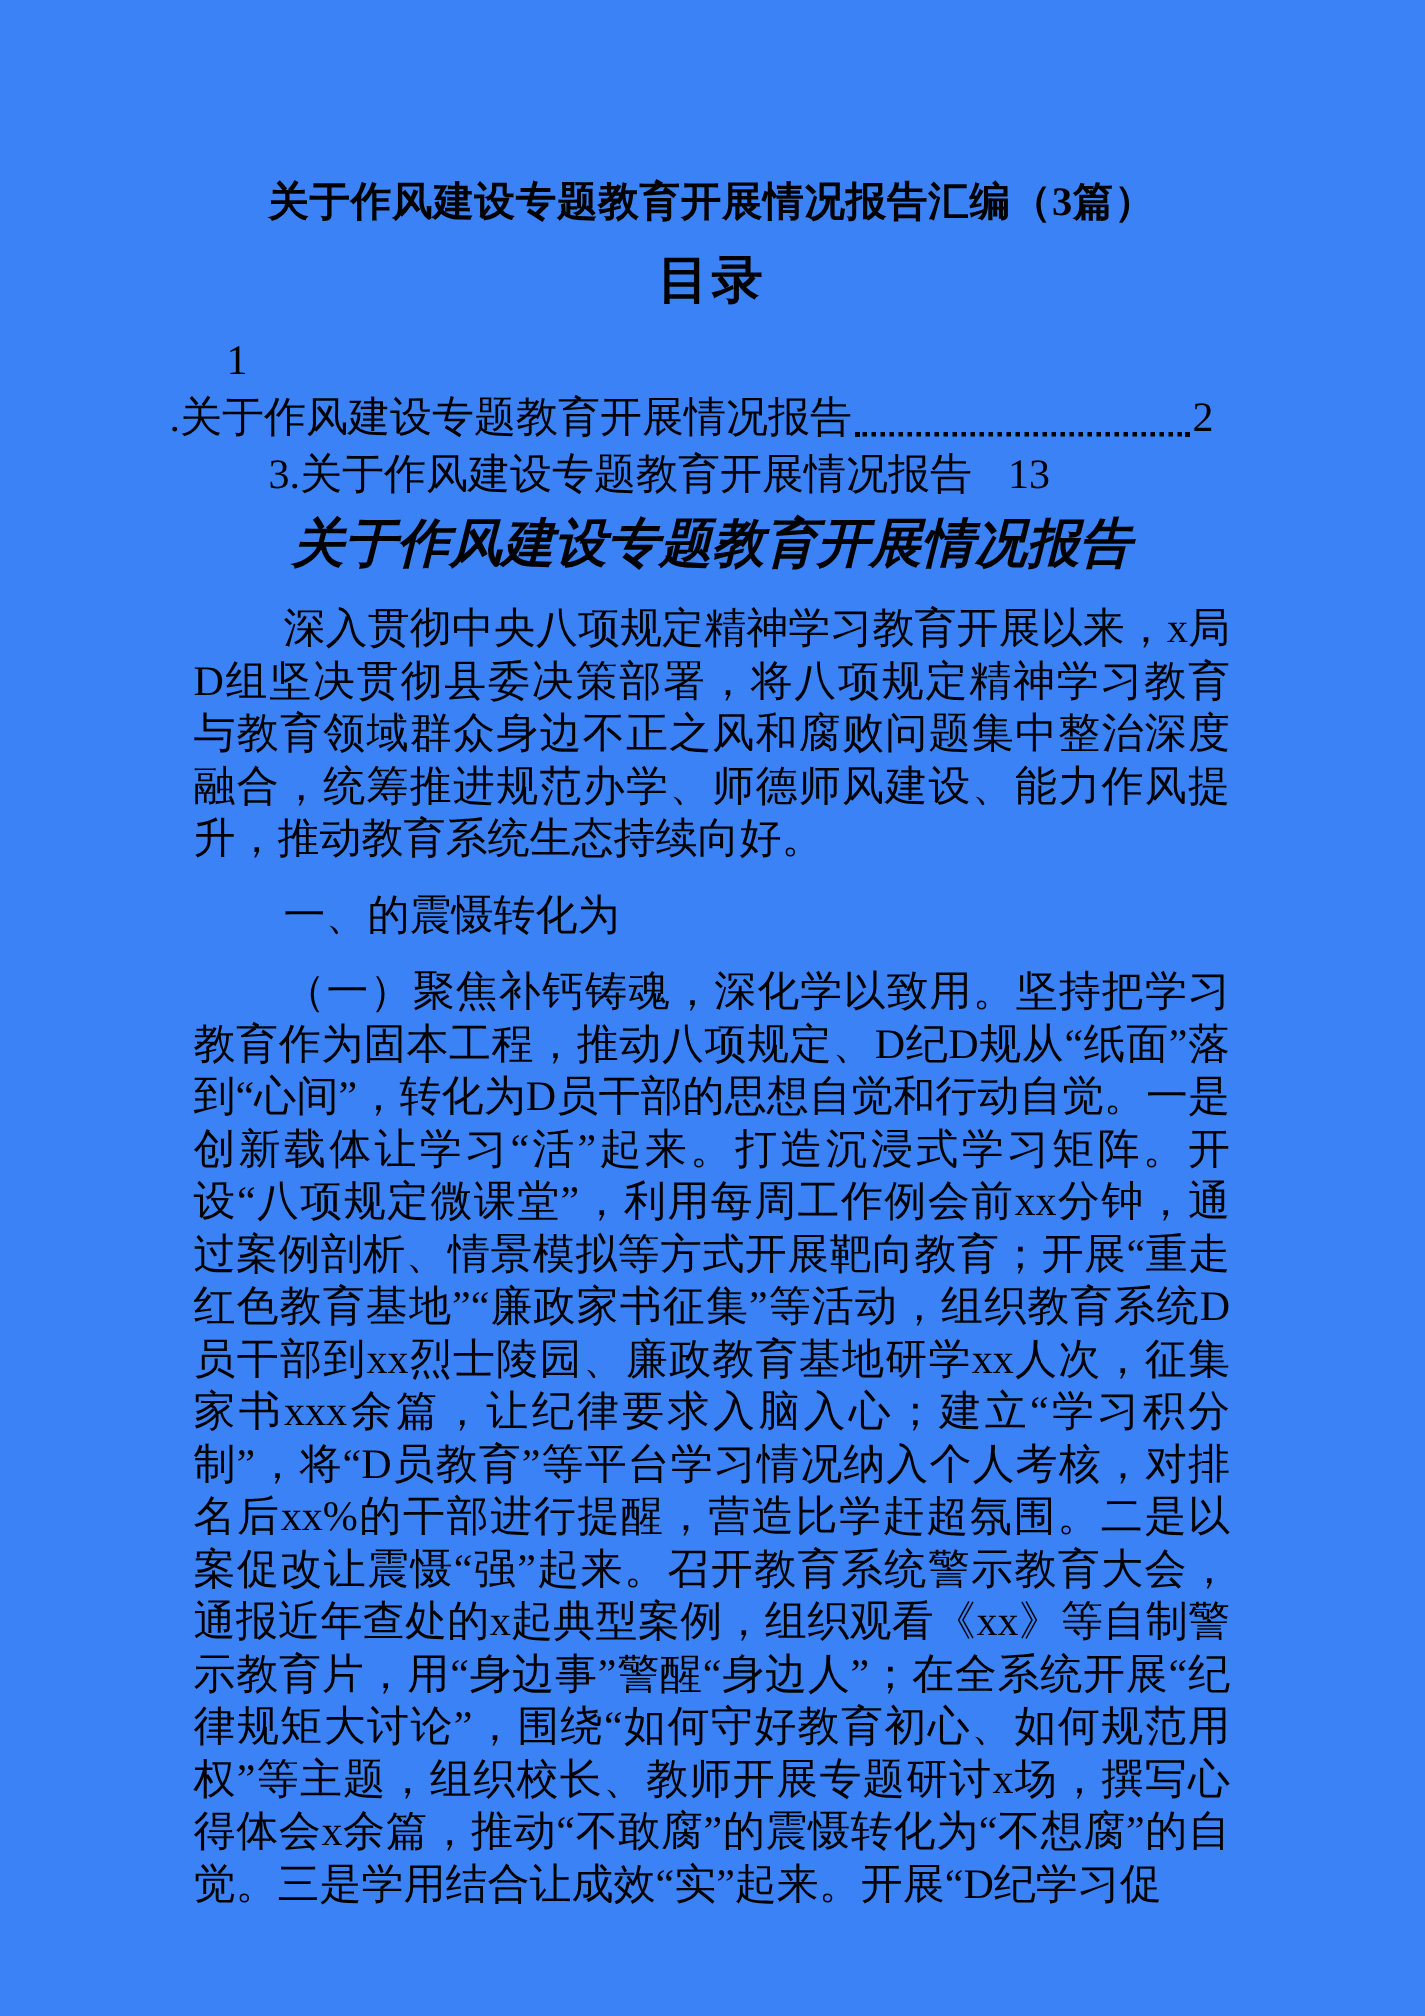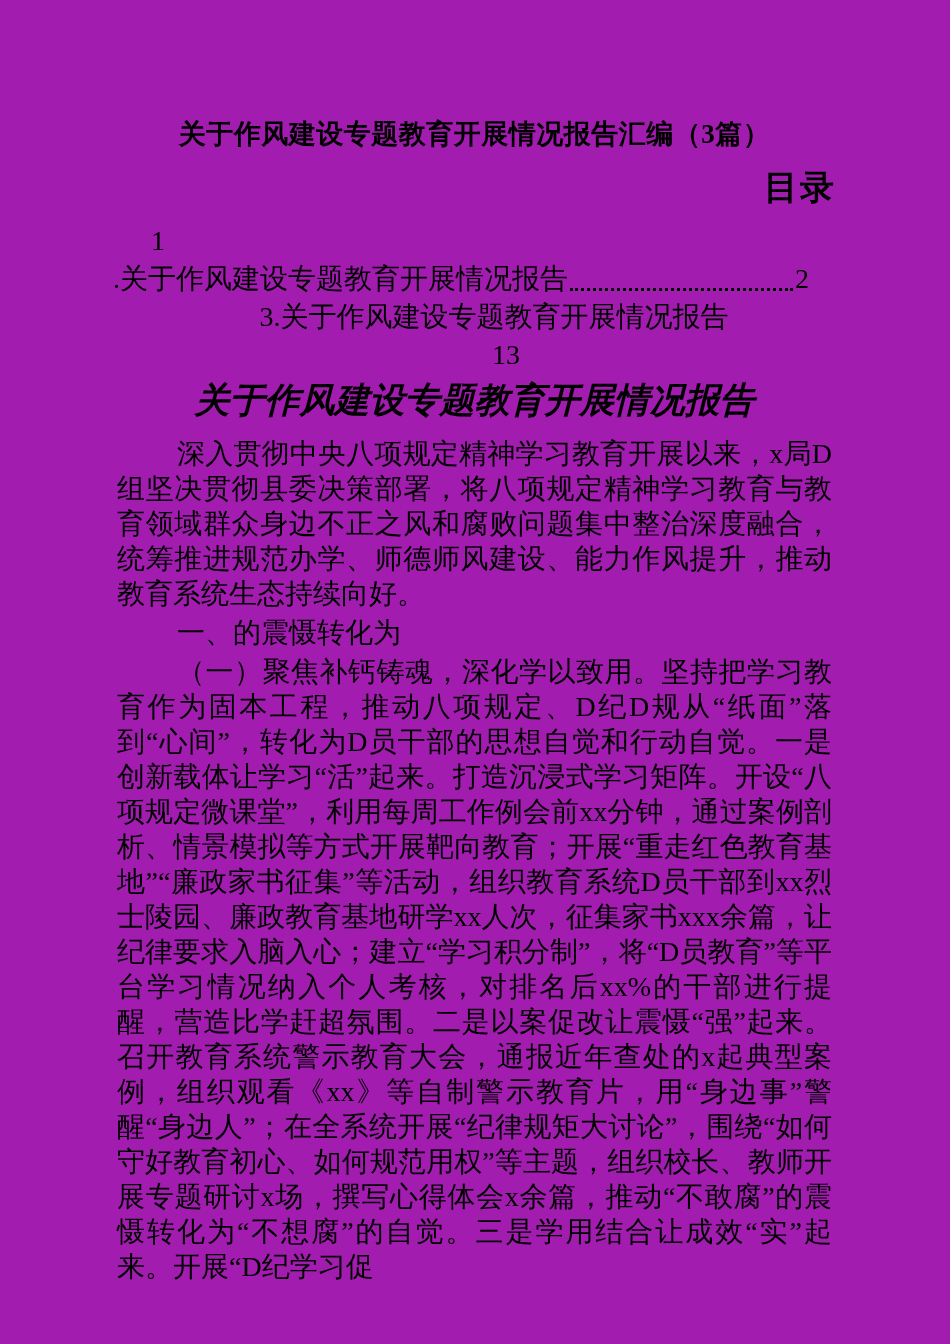--- a/index.html
+++ b/index.html
@@ -1,21 +1,21 @@
 <!DOCTYPE html>
 <html><head>
 <meta charset="utf-8">
 <style>
   html, body { margin: 0; padding: 0; background: #888; }
   .page {
     position: relative;
     width: 950px;
     height: 1344px;
     margin: 0 auto;
-    background: #a21caf;
+    background: #3b82f6;
     color: #000000;
     overflow: hidden;
     font-family: "Liberation Serif", serif;
   }
   .content {
     padding-left: 113px;
     padding-right: 114px;
   }
   .doc-title {
     margin: 116px 0 0 0;
@@ -23,39 +23,38 @@
     line-height: 36px;
     font-weight: bold;
     text-align: center;
     letter-spacing: 0.5px;
   }
   .toc-heading {
     margin: 14px 0 0 0;
     font-size: 34px;
     line-height: 44px;
     font-weight: bold;
-    text-align: right;
+    text-align: center;
     letter-spacing: 2px;
   }
   .toc {
     margin-top: 12px;
     font-size: 28px;
     line-height: 38px;
     padding-right: 27px;
   }
   .toc-orphan {
     padding-left: 38px;
   }
   .toc-row {
     display: flex;
     align-items: center;
   }
   .toc-row.indent3 {
     padding-left: 66px;
-    flex-direction: column;
   }
   .toc-label {
     white-space: nowrap;
   }
   .toc-dots {
     flex: 1 1 auto;
     min-width: 20px;
     border-bottom: 3px dotted #000;
     margin: 0 2px 7px 2px;
     align-self: flex-end;
@@ -70,21 +69,21 @@
     text-align: center;
     font-style: italic;
   }
   .doc-body {
     margin-top: 12px;
     font-size: 28px;
     line-height: 35px;
     text-align: justify;
   }
   .doc-body p {
-    margin: 4px;
+    margin: 16px;
     text-indent: 60px;
   }
 </style>
 </head>
 <body>
 
 <div class="page">
   <div class="content">
 
     <h1 class="doc-title">关于作风建设专题教育开展情况报告汇编（3篇）</h1>

